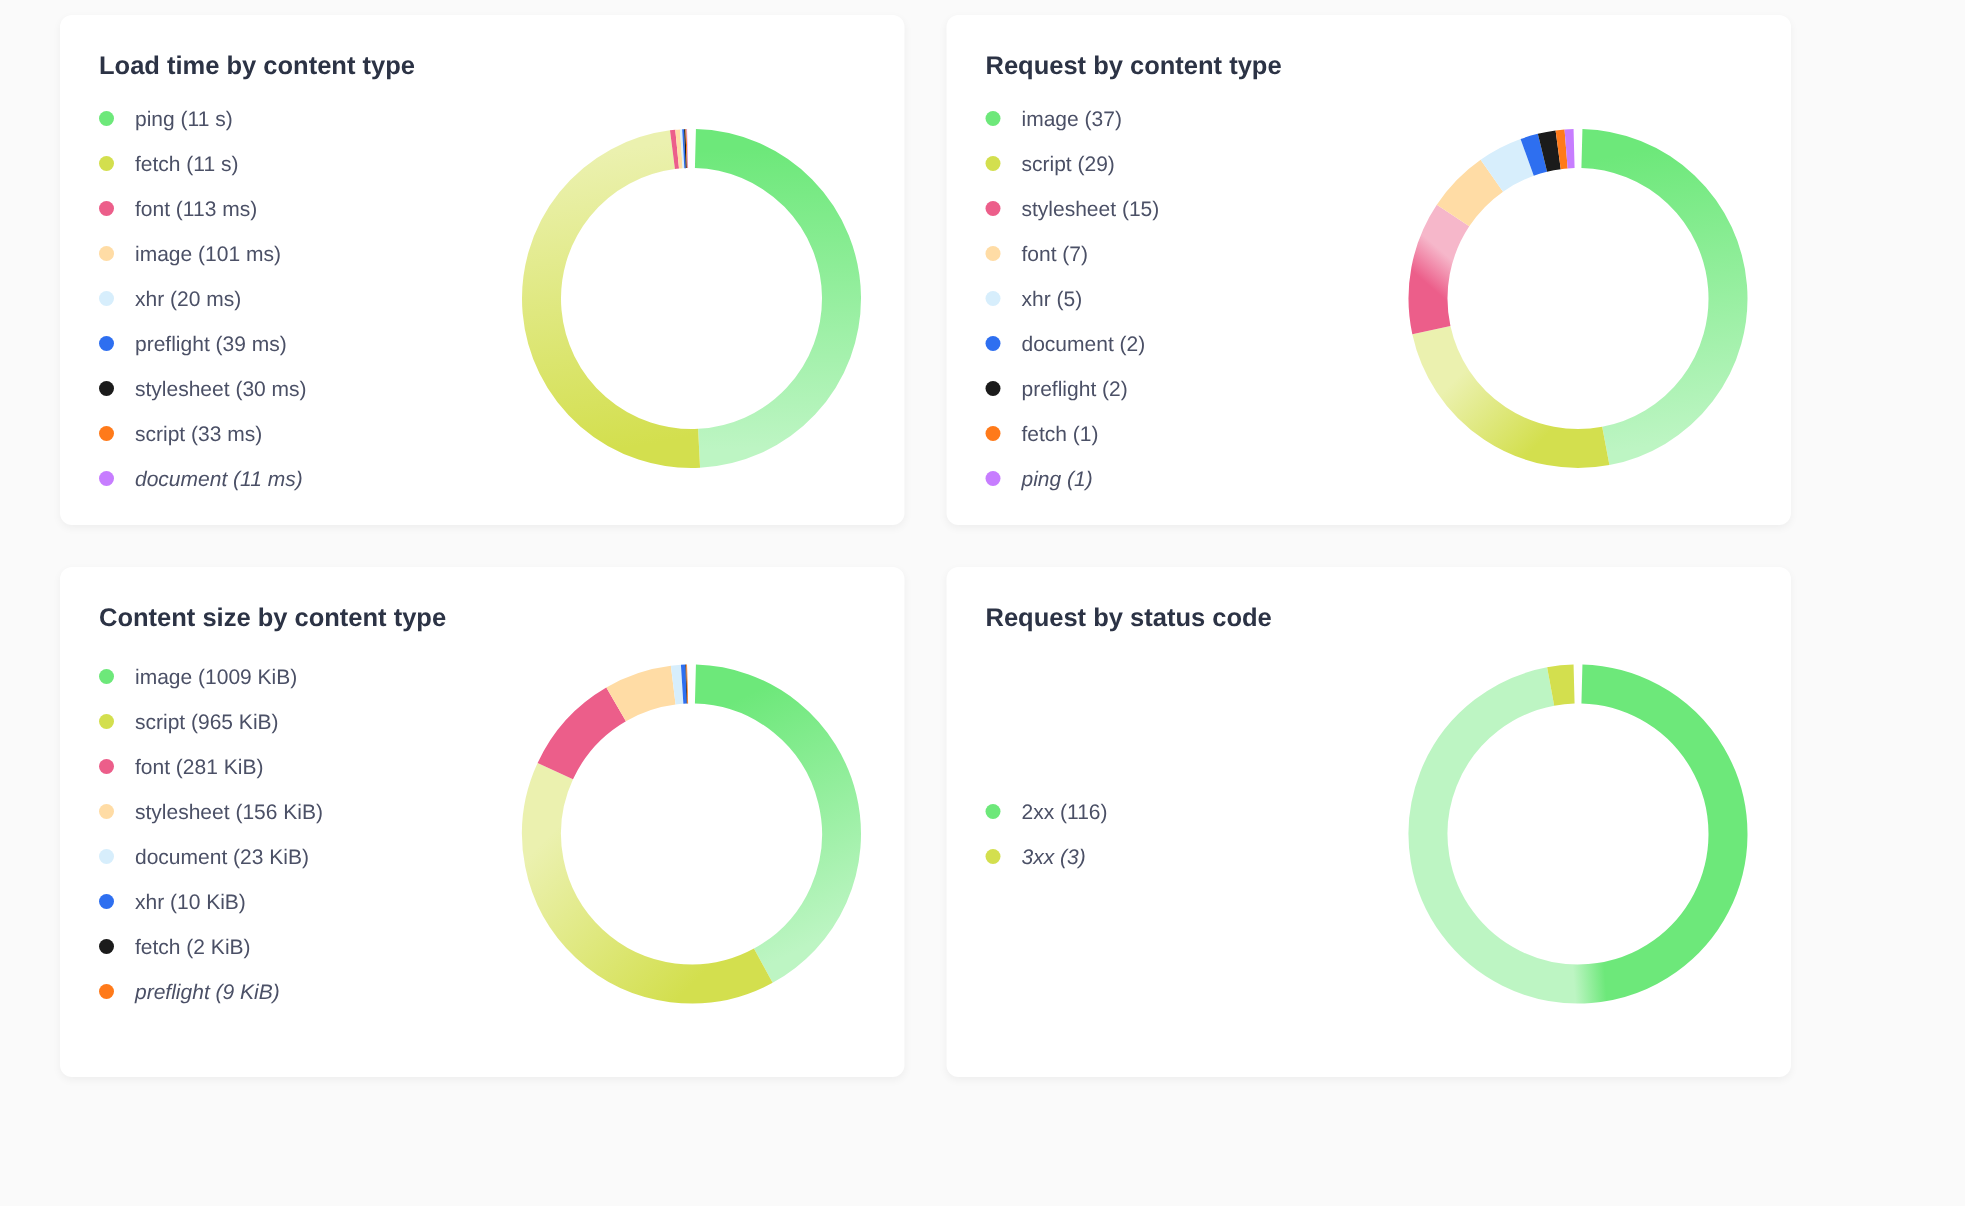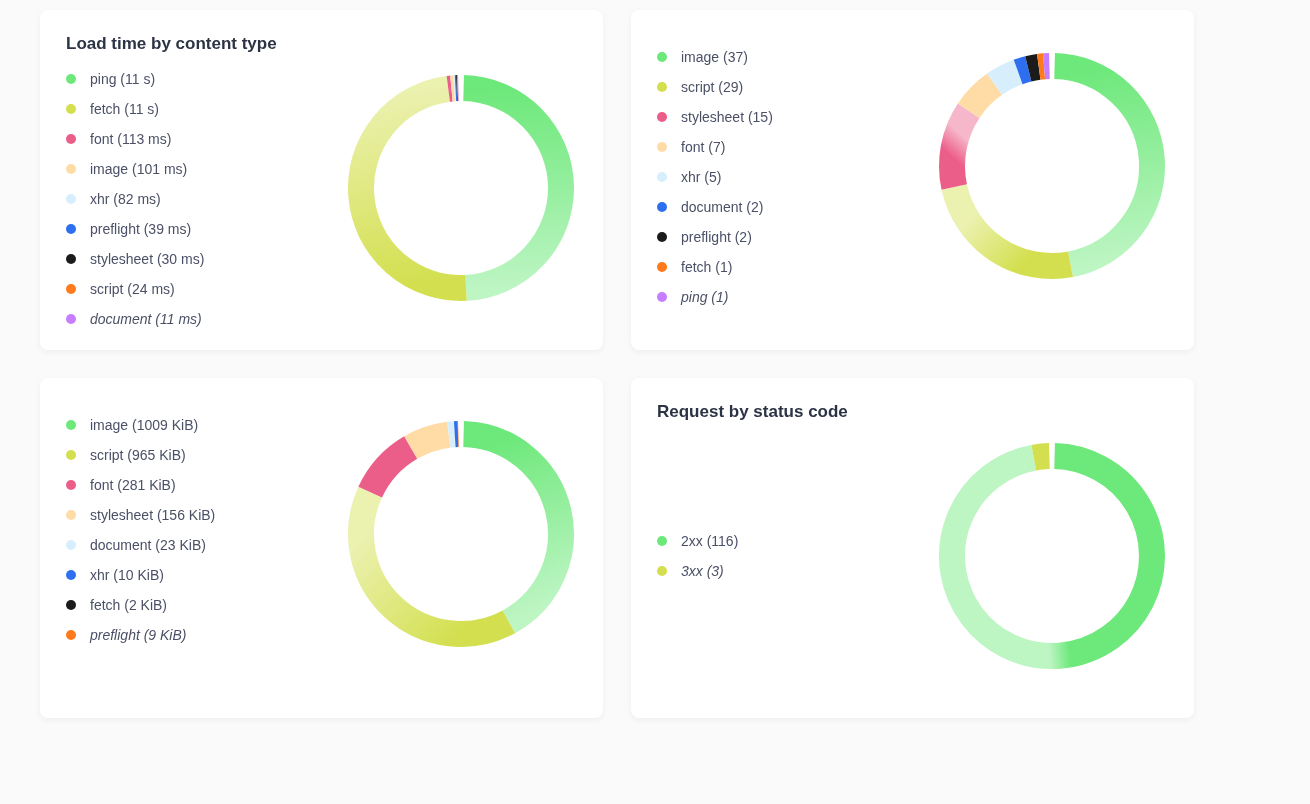--- a/index.html
+++ b/index.html
@@ -29,23 +29,22 @@
     box-sizing:border-box;
   }
   .card h3{
     margin:0 0 18px;
     font-size:17px;
     font-weight:600;
     color:var(--text);
   }
   .card-body{
     display:flex;
-    align-items:flex-start;
+    align-items:center;
     justify-content:space-between;
-    margin-top:16px;
   }
   .legend{
     list-style:none;
     margin:0;
     padding:0;
     flex:0 0 auto;
   }
   .legend li{
     display:flex;
     align-items:center;
@@ -90,33 +89,33 @@
           <li>
             <span class="dot" style="background: rgb(236, 94, 138);"></span>
             <span>font (113 ms)</span>
           </li>
           <li>
             <span class="dot" style="background: rgb(255, 220, 165);"></span>
             <span>image (101 ms)</span>
           </li>
           <li>
             <span class="dot" style="background: rgb(215, 238, 252);"></span>
-            <span>xhr (82 ms)</span>
+            <span>xhr (20 ms)</span>
           </li>
           <li>
             <span class="dot" style="background: rgb(46, 111, 240);"></span>
             <span>preflight (39 ms)</span>
           </li>
           <li>
             <span class="dot" style="background: rgb(27, 27, 27);"></span>
             <span>stylesheet (30 ms)</span>
           </li>
           <li>
             <span class="dot" style="background: rgb(255, 122, 26);"></span>
-            <span>script (24 ms)</span>
+            <span>script (33 ms)</span>
           </li>
           <li>
             <span class="dot" style="background: rgb(199, 125, 255);"></span>
             <span>document (11 ms)</span>
           </li>
         </ul>
       <div class="donut-wrap"><svg viewBox="0 0 232 232">
             <defs>
               <linearGradient id="0-g0" x1="0.9998286624877786" y1="0.5130884741539365" x2="0.0006391926212875876" y2="0.5252741776143259">
                 <stop offset="0%" stop-color="#6de87a"></stop>
@@ -162,20 +161,21 @@
             <path d="M 215.7709593549542 109.23570629022662 A 100 100 0 0 1 215.8479258438397 110.48713280741437" fill="none" stroke="#d7eefc" stroke-width="26"></path>
             <path d="M 215.8479258438397 110.48713280741437 A 100 100 0 0 1 215.90193417287827 111.57241052965622" fill="none" stroke="#2e6ff0" stroke-width="26"></path>
             <path d="M 215.90193417287827 111.57241052965622 A 100 100 0 0 1 215.93545255111542 112.40760199814139" fill="none" stroke="#1b1b1b" stroke-width="26"></path>
             <path d="M 215.93545255111542 112.40760199814139 A 100 100 0 0 1 215.95724018517618 113.07593868686014" fill="none" stroke="#ff7a1a" stroke-width="26"></path>
             <path d="M 215.95724018517618 113.07593868686014 A 100 100 0 0 1 215.96573249755573 113.38230516921256" fill="none" stroke="#c77dff" stroke-width="26"></path>
           </svg></div>
     </div>
   </div>
 
   <div class="card">
+    <h3>Request by content type</h3>
     <div class="card-body">
       <ul class="legend">
           <li>
             <span class="dot" style="background: rgb(109, 232, 122);"></span>
             <span>image (37)</span>
           </li>
           <li>
             <span class="dot" style="background: rgb(211, 223, 78);"></span>
             <span>script (29)</span>
           </li>
@@ -254,20 +254,21 @@
             <path d="M 197.85098139730533 58.55074548527217 A 100 100 0 0 1 210.08352828439723 82.11357638287825" fill="none" stroke="#d7eefc" stroke-width="26"></path>
             <path d="M 210.08352828439723 82.11357638287825 A 100 100 0 0 1 213.1527918129514 92.30748972883362" fill="none" stroke="#2e6ff0" stroke-width="26"></path>
             <path d="M 213.1527918129514 92.30748972883362 A 100 100 0 0 1 215.12096205167455 102.76992509656517" fill="none" stroke="#1b1b1b" stroke-width="26"></path>
             <path d="M 215.12096205167455 102.76992509656517 A 100 100 0 0 1 215.6846710348999 108.06486542875359" fill="none" stroke="#ff7a1a" stroke-width="26"></path>
             <path d="M 215.6846710348999 108.06486542875359 A 100 100 0 0 1 215.96573249755573 113.38230516921264" fill="none" stroke="#c77dff" stroke-width="26"></path>
           </svg></div>
     </div>
   </div>
 
   <div class="card">
+    <h3>Content size by content type</h3>
     <div class="card-body">
       <ul class="legend">
           <li>
             <span class="dot" style="background: rgb(109, 232, 122);"></span>
             <span>image (1009 KiB)</span>
           </li>
           <li>
             <span class="dot" style="background: rgb(211, 223, 78);"></span>
             <span>script (965 KiB)</span>
           </li>

